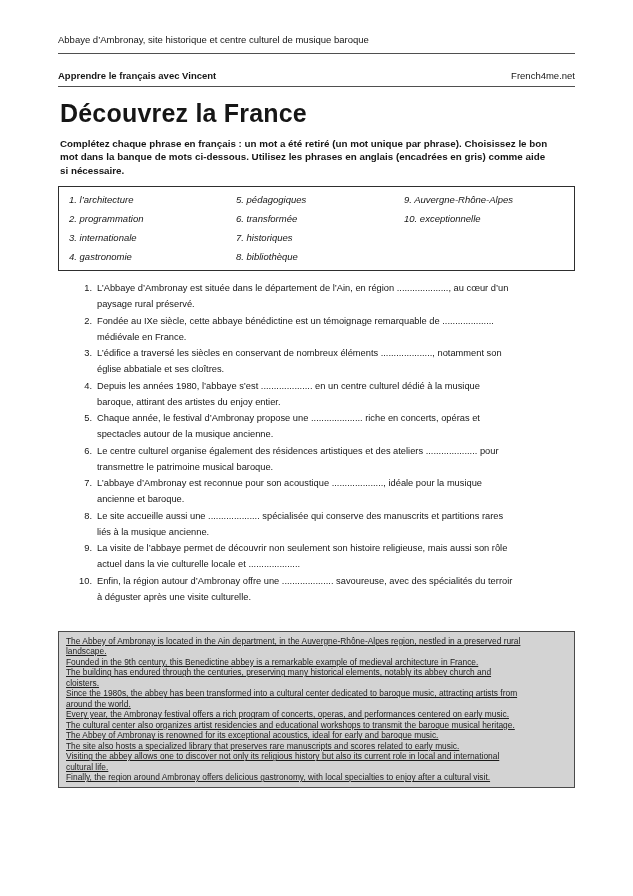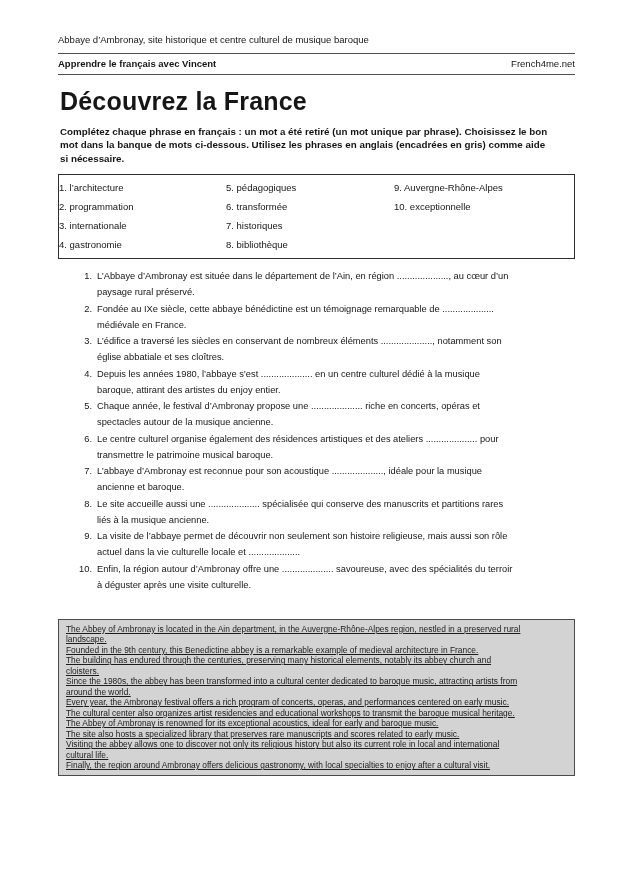--- a/index.html
+++ b/index.html
@@ -18,21 +18,21 @@
     line-height: 12px;
     margin-bottom: 7px;
   }
 
   .masthead {
     border-top: 1px solid #4f4f4f;
     border-bottom: 1px solid #4f4f4f;
     display: flex;
     justify-content: space-between;
     align-items: center;
-    padding: 4px 0 5px 0;
+    padding: 16px 0 5px 0;
     font-size: 9.5px;
   }
   .masthead-left { font-weight: bold; }
 
   .page-title {
     font-size: 25px;
     font-weight: bold;
     line-height: 30px;
     margin: 11px 0 0 2px;
     letter-spacing: 0.2px;
@@ -43,23 +43,24 @@
     font-size: 9.8px;
     line-height: 13.4px;
     white-space: pre-wrap;
     margin-left: 2px;
     font-weight: bold;
   }
 
   .word-bank {
     margin-top: 9px;
     border: 1px solid #2e2e2e;
-    padding: 3px 10px 4px 0;
+    padding: 3px 10px 4px 10px;
     display: grid;
     grid-template-columns: 167px 168px 1fr;
+    font-style: italic;
   }
   .wb-col { display: block; }
   .wb-item {
     font-size: 9.5px;
     line-height: 19px;
   }
 
   .exercise { margin-top: 9px; }
   .ex-item {
     display: flex;

